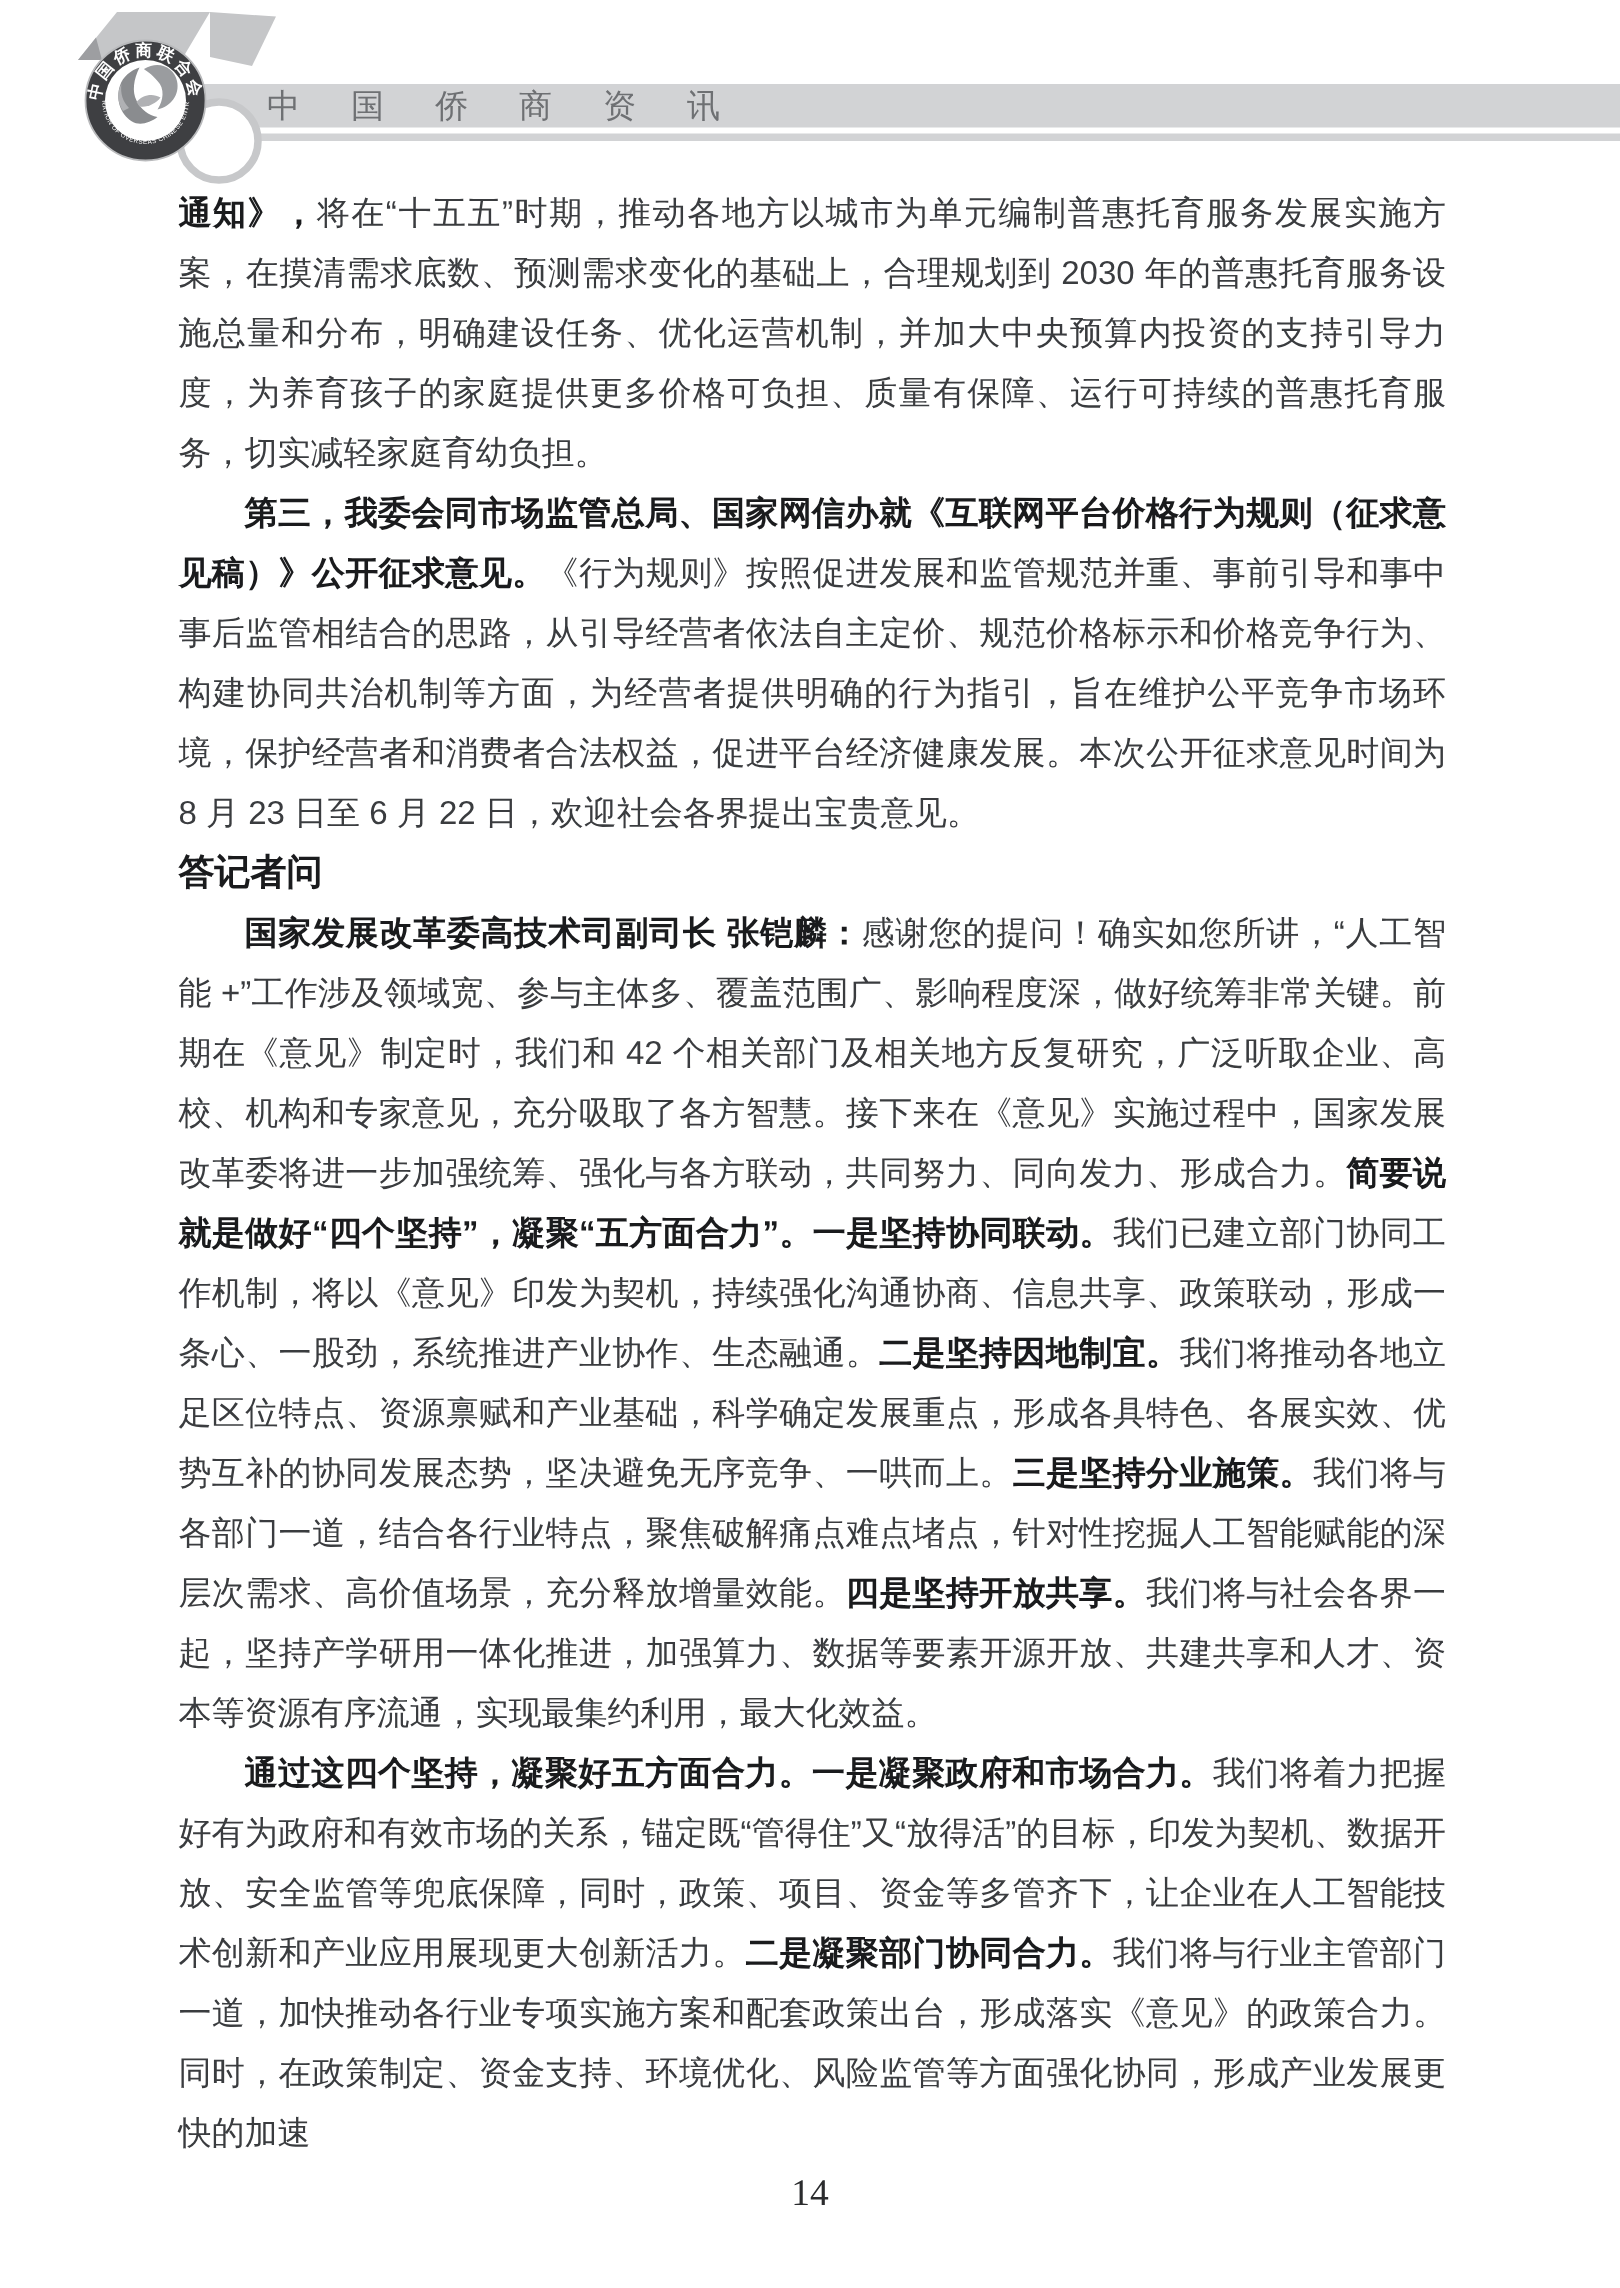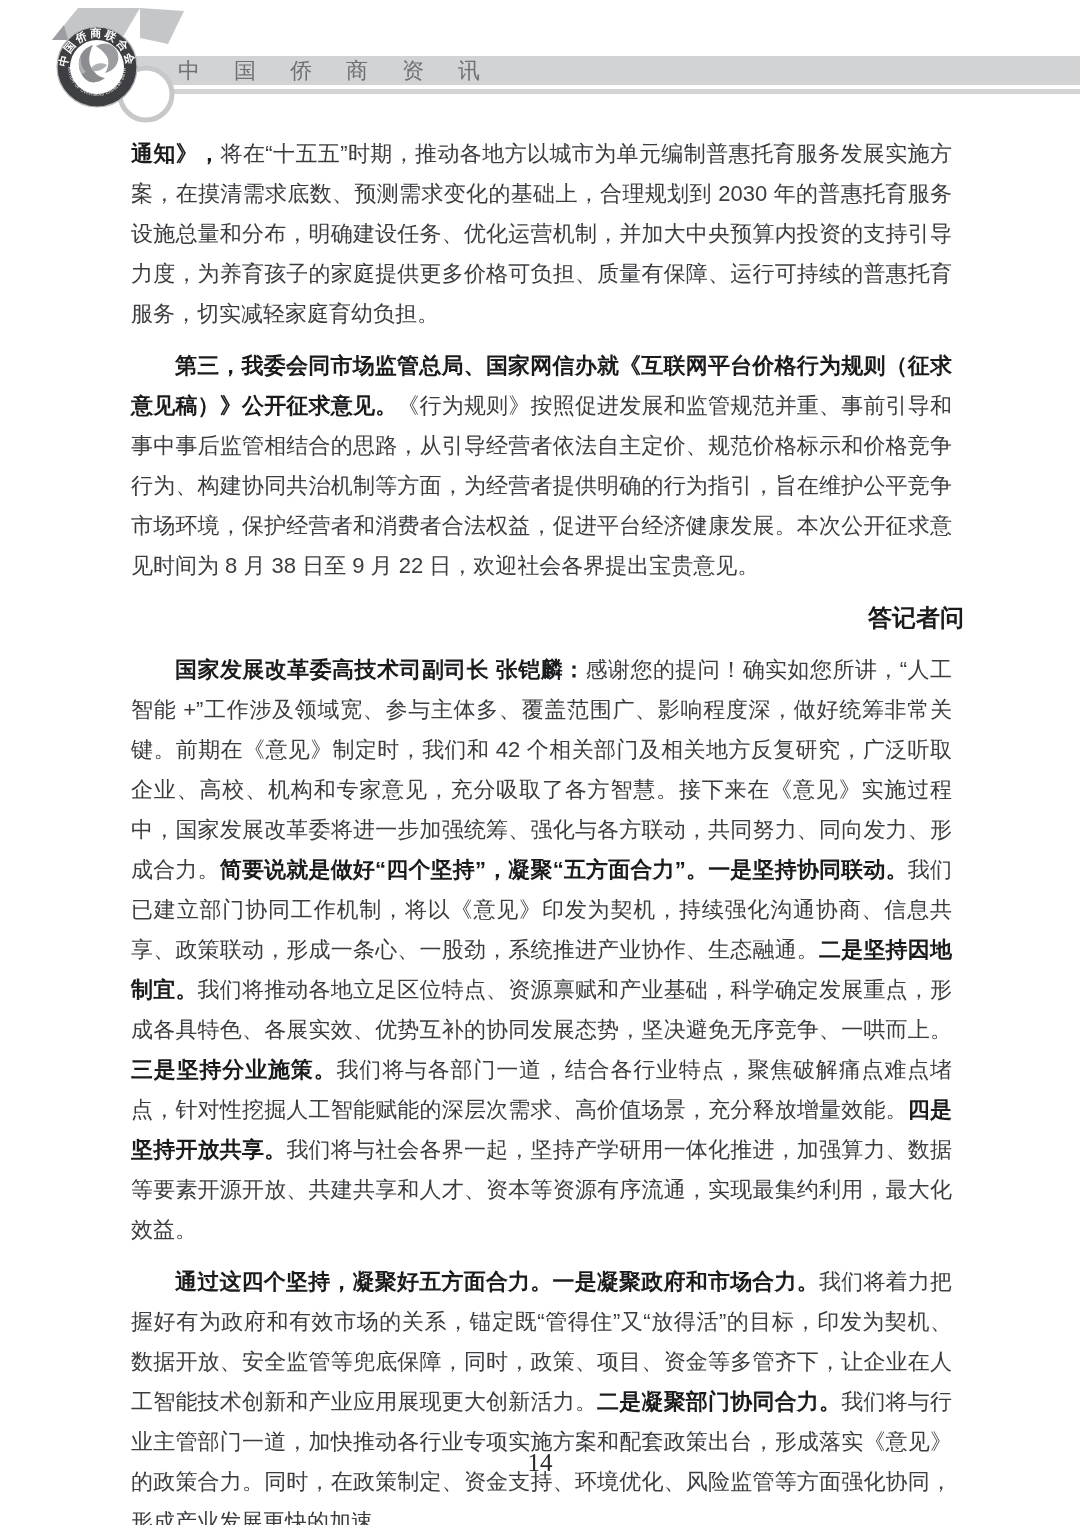--- a/index.html
+++ b/index.html
@@ -31,29 +31,29 @@
     position:absolute;left:42px;top:4px;width:190px;height:135px;
   }
   
   .doc-body{
     position:absolute;left:119px;top:122px;width:845px;
     color:#3a3c3f;
     font-size:22px;
     line-height:40px;
     text-align:justify;
   }
-  .doc-para{margin:12px;}
+  .doc-para{margin:0;}
   .doc-para.indent{text-indent:2em;}
   .run{color:#3a3c3f;font-weight:400;}
   .run.bold{color:#1a1b1d;font-weight:700;}
   .doc-heading{
     margin:0;
     font-size:24px;line-height:40px;
     font-weight:700;color:#1a1b1d;
-    text-align:right;text-indent:0;
+    text-align:left;text-indent:0;
   }
   
   .footer{
     position:absolute;left:0;right:0;top:1449px;
     text-align:center;
     font-family:"Liberation Serif","DejaVu Serif",serif;
     font-size:25px;color:#2b2c2e;
   }
 </style>
 </head>
@@ -98,21 +98,21 @@
         <textPath href="#arcTop" startOffset="50%" text-anchor="middle">中国侨商联合会</textPath>
       </text>
       <text font-size="4.2" fill="#ffffff" letter-spacing="0.35" font-family="Liberation Sans, DejaVu Sans, sans-serif">
         <textPath href="#arcBottom" startOffset="50%" text-anchor="middle">CHINA FEDERATION OF OVERSEAS CHINESE ENTREPRENEURS</textPath>
       </text>
     </svg>
   </div>
 
   <div class="doc-body">
       <p class="doc-para"><span class="run bold">通知》，</span><span class="run">将在“十五五”时期，推动各地方以城市为单元编制普惠托育服务发展实施方案，在摸清需求底数、预测需求变化的基础上，合理规划到 2030 年的普惠托育服务设施总量和分布，明确建设任务、优化运营机制，并加大中央预算内投资的支持引导力度，为养育孩子的家庭提供更多价格可负担、质量有保障、运行可持续的普惠托育服务，切实减轻家庭育幼负担。</span></p>
-      <p class="doc-para indent"><span class="run bold">第三，我委会同市场监管总局、国家网信办就《互联网平台价格行为规则（征求意见稿）》公开征求意见。</span><span class="run">《行为规则》按照促进发展和监管规范并重、事前引导和事中事后监管相结合的思路，从引导经营者依法自主定价、规范价格标示和价格竞争行为、构建协同共治机制等方面，为经营者提供明确的行为指引，旨在维护公平竞争市场环境，保护经营者和消费者合法权益，促进平台经济健康发展。本次公开征求意见时间为 8 月 38 日至 9 月 22 日，欢迎社会各界提出宝贵意见。</span></p>
+      <p class="doc-para indent"><span class="run bold">第三，我委会同市场监管总局、国家网信办就《互联网平台价格行为规则（征求意见稿）》公开征求意见。</span><span class="run">《行为规则》按照促进发展和监管规范并重、事前引导和事中事后监管相结合的思路，从引导经营者依法自主定价、规范价格标示和价格竞争行为、构建协同共治机制等方面，为经营者提供明确的行为指引，旨在维护公平竞争市场环境，保护经营者和消费者合法权益，促进平台经济健康发展。本次公开征求意见时间为 8 月 23 日至 6 月 22 日，欢迎社会各界提出宝贵意见。</span></p>
       <h2 class="doc-heading">答记者问</h2>
       <p class="doc-para indent"><span class="run bold">国家发展改革委高技术司副司长 张铠麟：</span><span class="run">感谢您的提问！确实如您所讲，“人工智能 +”工作涉及领域宽、参与主体多、覆盖范围广、影响程度深，做好统筹非常关键。前期在《意见》制定时，我们和 42 个相关部门及相关地方反复研究，广泛听取企业、高校、机构和专家意见，充分吸取了各方智慧。接下来在《意见》实施过程中，国家发展改革委将进一步加强统筹、强化与各方联动，共同努力、同向发力、形成合力。</span><span class="run bold">简要说就是做好“四个坚持”，凝聚“五方面合力”。一是坚持协同联动。</span><span class="run">我们已建立部门协同工作机制，将以《意见》印发为契机，持续强化沟通协商、信息共享、政策联动，形成一条心、一股劲，系统推进产业协作、生态融通。</span><span class="run bold">二是坚持因地制宜。</span><span class="run">我们将推动各地立足区位特点、资源禀赋和产业基础，科学确定发展重点，形成各具特色、各展实效、优势互补的协同发展态势，坚决避免无序竞争、一哄而上。</span><span class="run bold">三是坚持分业施策。</span><span class="run">我们将与各部门一道，结合各行业特点，聚焦破解痛点难点堵点，针对性挖掘人工智能赋能的深层次需求、高价值场景，充分释放增量效能。</span><span class="run bold">四是坚持开放共享。</span><span class="run">我们将与社会各界一起，坚持产学研用一体化推进，加强算力、数据等要素开源开放、共建共享和人才、资本等资源有序流通，实现最集约利用，最大化效益。</span></p>
       <p class="doc-para indent"><span class="run bold">通过这四个坚持，凝聚好五方面合力。一是凝聚政府和市场合力。</span><span class="run">我们将着力把握好有为政府和有效市场的关系，锚定既“管得住”又“放得活”的目标，印发为契机、数据开放、安全监管等兜底保障，同时，政策、项目、资金等多管齐下，让企业在人工智能技术创新和产业应用展现更大创新活力。</span><span class="run bold">二是凝聚部门协同合力。</span><span class="run">我们将与行业主管部门一道，加快推动各行业专项实施方案和配套政策出台，形成落实《意见》的政策合力。同时，在政策制定、资金支持、环境优化、风险监管等方面强化协同，形成产业发展更快的加速</span></p>
     </div>
 
   <div class="footer">
     <span>14</span>
   </div>
 
 </div>

